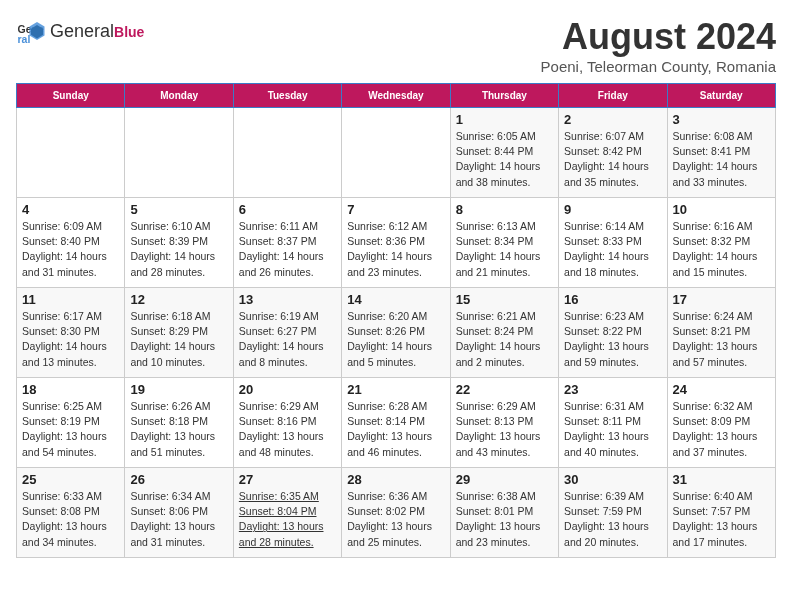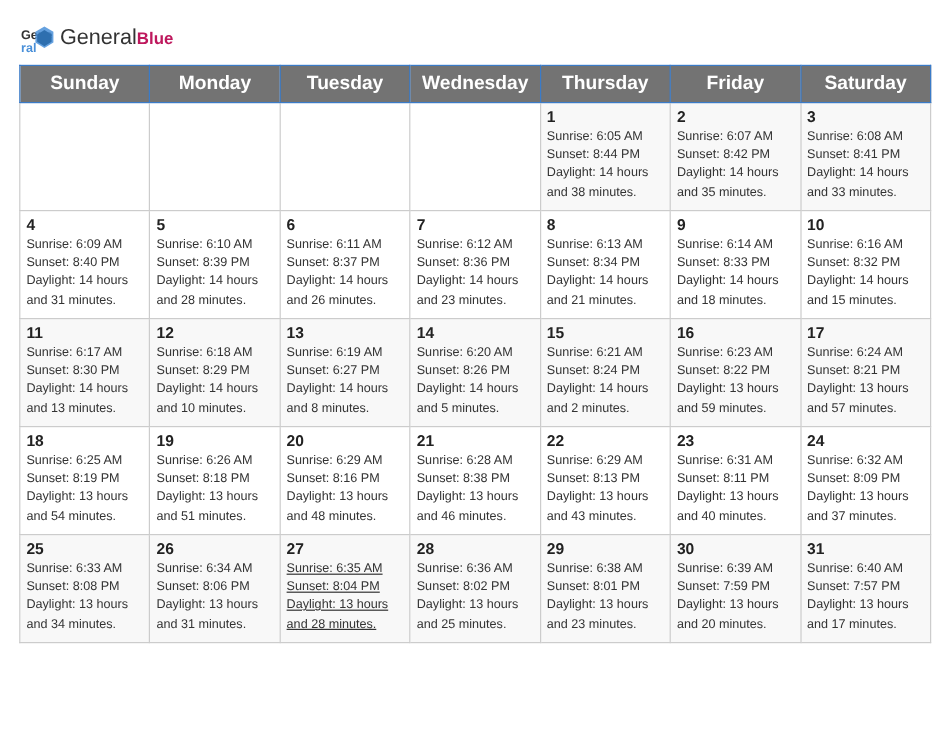--- a/index.html
+++ b/index.html
@@ -46,27 +46,27 @@
     .subtitle {
       font-size: 15px;
       color: #555;
     }
     .calendar {
       width: 100%;
       border-collapse: collapse;
       font-size: 11px;
     }
     .calendar thead th {
-      background: #737373;
+      background: #be185d;
       color: #fff;
       font-weight: bold;
       text-align: center;
       padding: 6px 4px;
       border: 1px solid #3a7bc8;
-      font-size: 16px;
+      font-size: 10px;
     }
     .calendar tbody td {
       border: 1px solid #ccc;
       vertical-align: top;
       padding: 4px 5px;
       height: 90px;
       width: calc(100% / 7);
     }
     .calendar tbody tr:nth-child(odd) td {
       background: #f8f8f8;
@@ -98,20 +98,24 @@
     <svg class="logo-icon" viewBox="0 0 40 40">
       <text x="2" y="22" font-size="14" font-weight="bold" fill="#333">Gene</text>
       <text x="2" y="36" font-size="14" font-weight="bold" fill="#4a90d9">ral</text>
       <polygon points="28,8 38,14 38,26 28,32 18,26 18,14" fill="#4a90d9" opacity="0.85"></polygon>
       <polygon points="28,12 36,17 36,25 28,30 20,25 20,17" fill="#2e6faf"></polygon>
     </svg>
     <div>
       <span class="logo-text-general">General</span><span class="logo-text-blue">Blue</span>
     </div>
   </div>
+  <div class="title-area">
+    <div class="main-title">August 2024</div>
+    <div class="subtitle">Poeni, Teleorman County, Romania</div>
+  </div>
 </div>
 
 <table class="calendar">
   <thead>
     <tr>
     <th>Sunday</th>
         <th>Monday</th>
         <th>Tuesday</th>
         <th>Wednesday</th>
         <th>Thursday</th>
@@ -267,21 +271,21 @@
         <td>
           <span class="day-number">20</span>
           <div class="day-info" style="white-space: pre-line;">Sunrise: 6:29 AM
 Sunset: 8:16 PM
 Daylight: 13 hours
 and 48 minutes.</div>
         </td>
         <td>
           <span class="day-number">21</span>
           <div class="day-info" style="white-space: pre-line;">Sunrise: 6:28 AM
-Sunset: 8:38 PM
+Sunset: 8:14 PM
 Daylight: 13 hours
 and 46 minutes.</div>
         </td>
         <td>
           <span class="day-number">22</span>
           <div class="day-info" style="white-space: pre-line;">Sunrise: 6:29 AM
 Sunset: 8:13 PM
 Daylight: 13 hours
 and 43 minutes.</div>
         </td>

